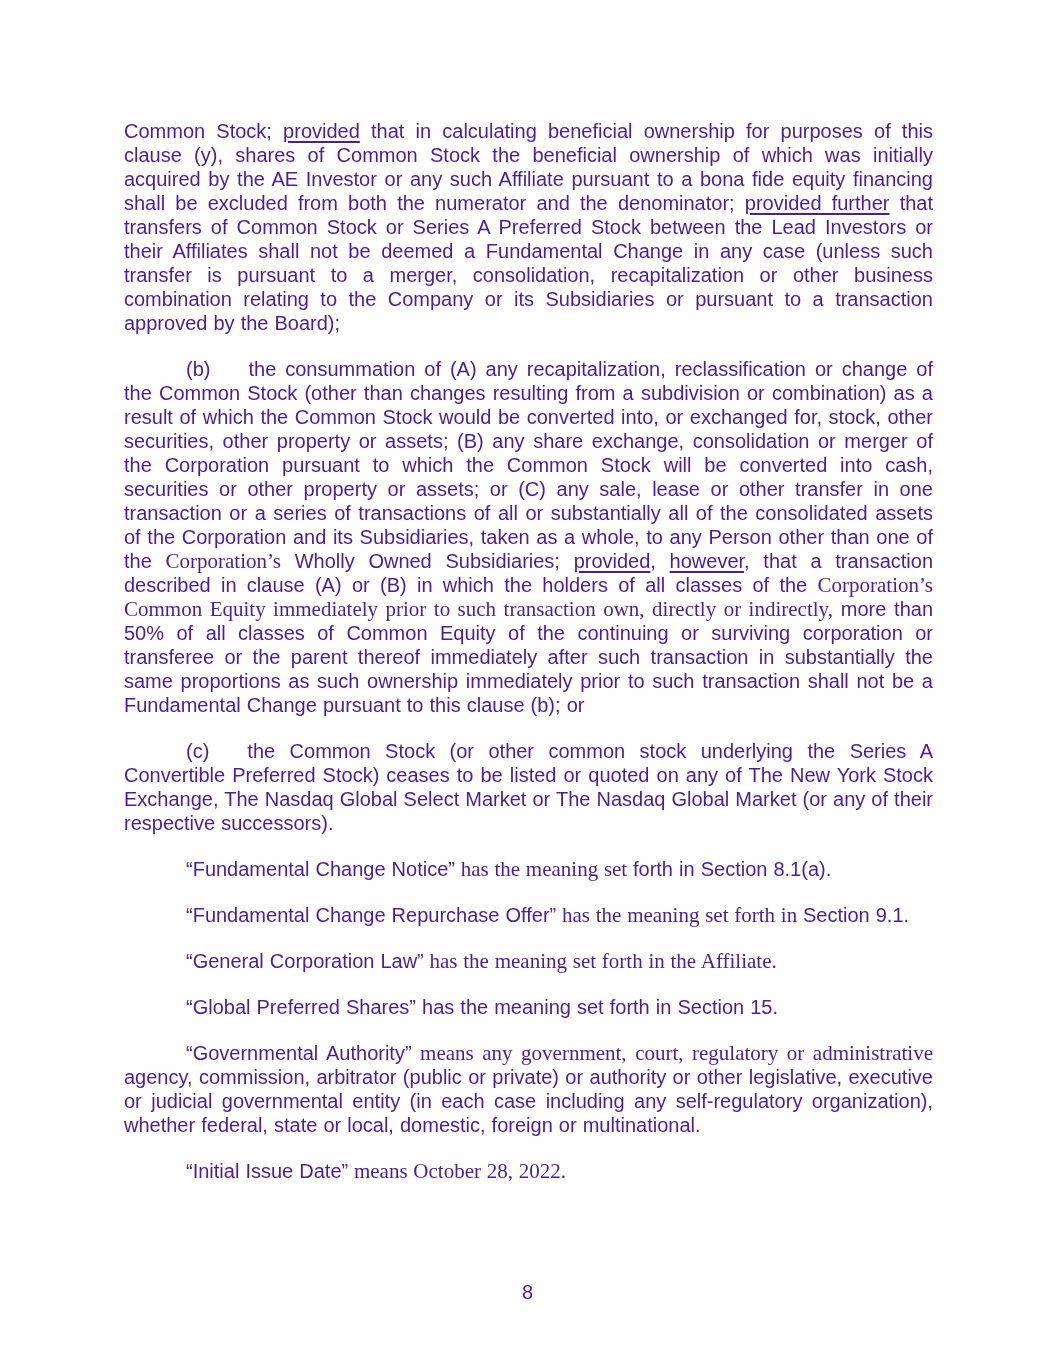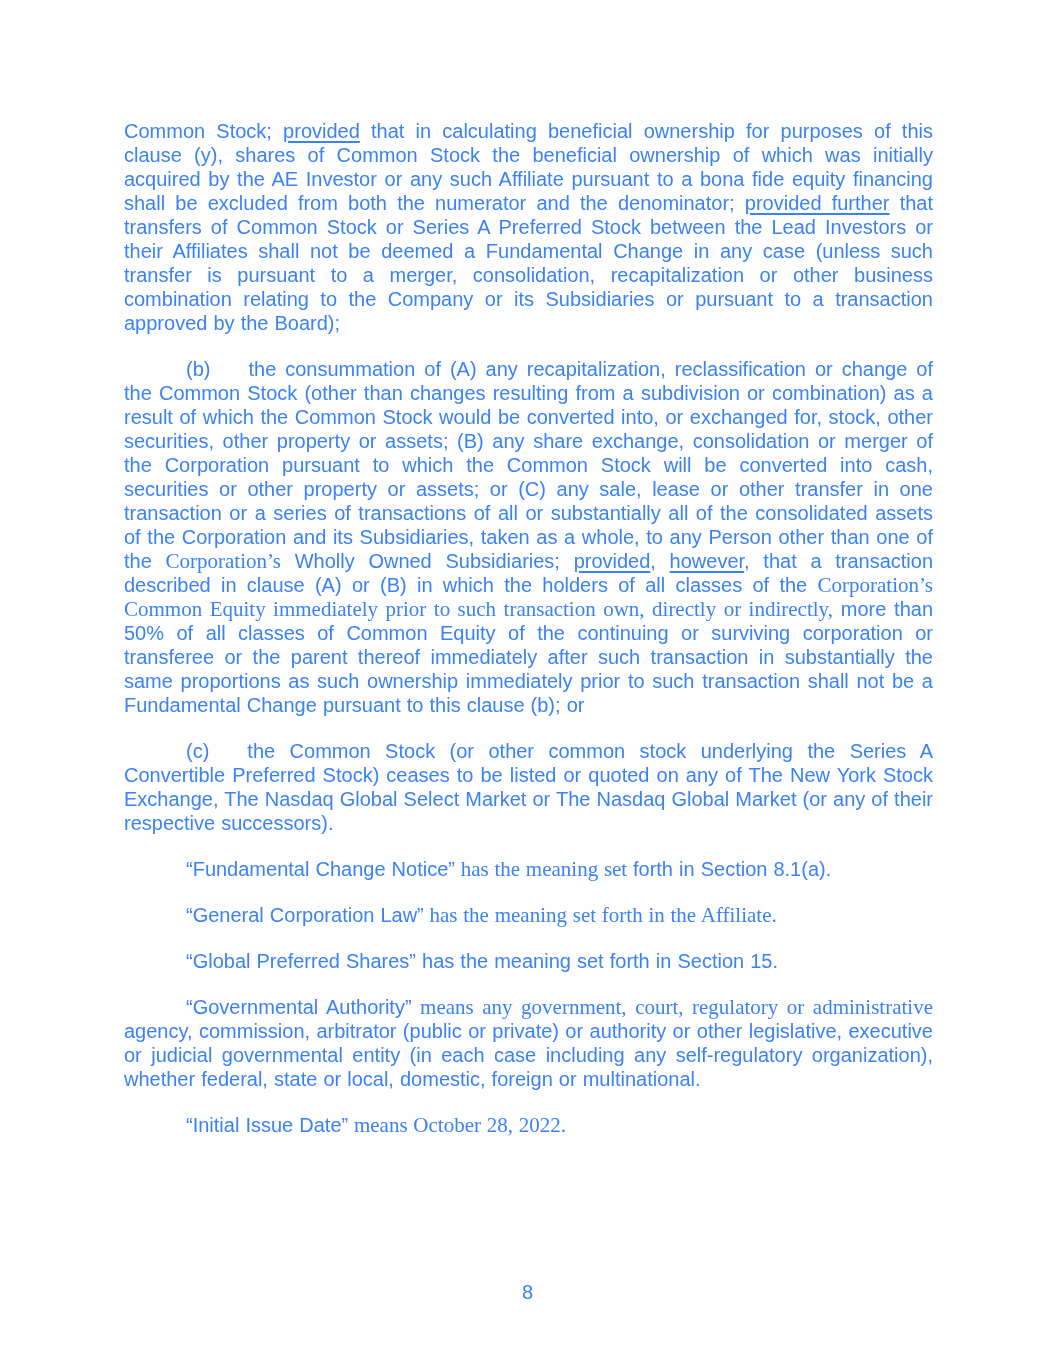--- a/index.html
+++ b/index.html
@@ -5,21 +5,21 @@
   html, body {
     margin: 0;
     padding: 0;
     background: #ffffff;
   }
   .page {
     position: relative;
     width: 1055px;
     height: 1365px;
     background: #fefefe;
-    color: #3b82f6;
+    color: #4c1d95;
     font-family: "Liberation Sans", sans-serif;
     overflow: hidden;
   }
   .content {
     position: absolute;
     left: 124px;
     top: 119px;
     width: 809px;
   }
   p.para {
@@ -55,19 +55,20 @@
 </style>
 </head>
 <body>
 
 <div class="page">
   <div class="content">
       <p class="para"><span>Common Stock; </span><span class="u">provided</span><span> that in calculating beneficial ownership for purposes of this clause (y), shares of Common Stock the beneficial ownership of which was initially acquired by the AE Investor or any such Affiliate pursuant to a bona fide equity financing shall be excluded from both the numerator and the denominator; </span><span class="u">provided further</span><span> that transfers of Common Stock or Series A Preferred Stock between the Lead Investors or their Affiliates shall not be deemed a Fundamental Change in any case (unless such transfer is pursuant to a merger, consolidation, recapitalization or other business combination relating to the Company or its Subsidiaries or pursuant to a transaction approved by the Board);</span></p>
       <p class="para indent"><span>(b)</span><span class="gap"></span><span>the consummation of (A) any recapitalization, reclassification or change of the Common Stock (other than changes resulting from a subdivision or combination) as a result of which the Common Stock would be converted into, or exchanged for, stock, other securities, other property or assets; (B) any share exchange, consolidation or merger of the Corporation pursuant to which the Common Stock will be converted into cash, securities or other property or assets; or (C) any sale, lease or other transfer in one transaction or a series of transactions of all or substantially all of the consolidated assets of the Corporation and its Subsidiaries, taken as a whole, to any Person other than one of the </span><span class="serif">Corporation’s</span><span> Wholly Owned Subsidiaries; </span><span class="u">provided</span><span>, </span><span class="u">however</span><span>, that a transaction described in clause (A) or (B) in which the holders of all classes of the </span><span class="serif">Corporation’s Common Equity immediately prior to such transaction own, directly or indirectly,</span><span> more than 50% of all classes of Common Equity of the continuing or surviving corporation or transferee or the parent thereof immediately after such transaction in substantially the same proportions as such ownership immediately prior to such transaction shall not be a Fundamental Change pursuant to this clause (b); or</span></p>
       <p class="para indent"><span>(c)</span><span class="gap"></span><span>the Common Stock (or other common stock underlying the Series A Convertible Preferred Stock) ceases to be listed or quoted on any of The New York Stock Exchange, The Nasdaq Global Select Market or The Nasdaq Global Market (or any of their respective successors).</span></p>
       <p class="para indent"><span>“Fundamental Change Notice”</span><span class="serif"> has the meaning set </span><span>forth in Section 8.1(a).</span></p>
+      <p class="para indent"><span>“Fundamental Change Repurchase Offer”</span><span class="serif"> has the meaning set forth in </span><span>Section 9.1.</span></p>
       <p class="para indent"><span>“General Corporation Law”</span><span class="serif"> has the meaning set forth in the Affiliate.</span></p>
       <p class="para indent"><span>“Global Preferred Shares” has the meaning set forth in Section 15.</span></p>
       <p class="para indent"><span>“Governmental Authority”</span><span class="serif"> means any government, court, regulatory or administrative </span><span>agency, commission, arbitrator (public or private) or authority or other legislative, executive or judicial governmental entity (in each case including any self-regulatory organization), whether federal, state or local, domestic, foreign or multinational.</span></p>
       <p class="para indent"><span>“Initial Issue Date”</span><span class="serif"> means October 28, 2022.</span></p>
     </div>
   <div class="page-number">8</div>
 </div>
 
 </body></html>

